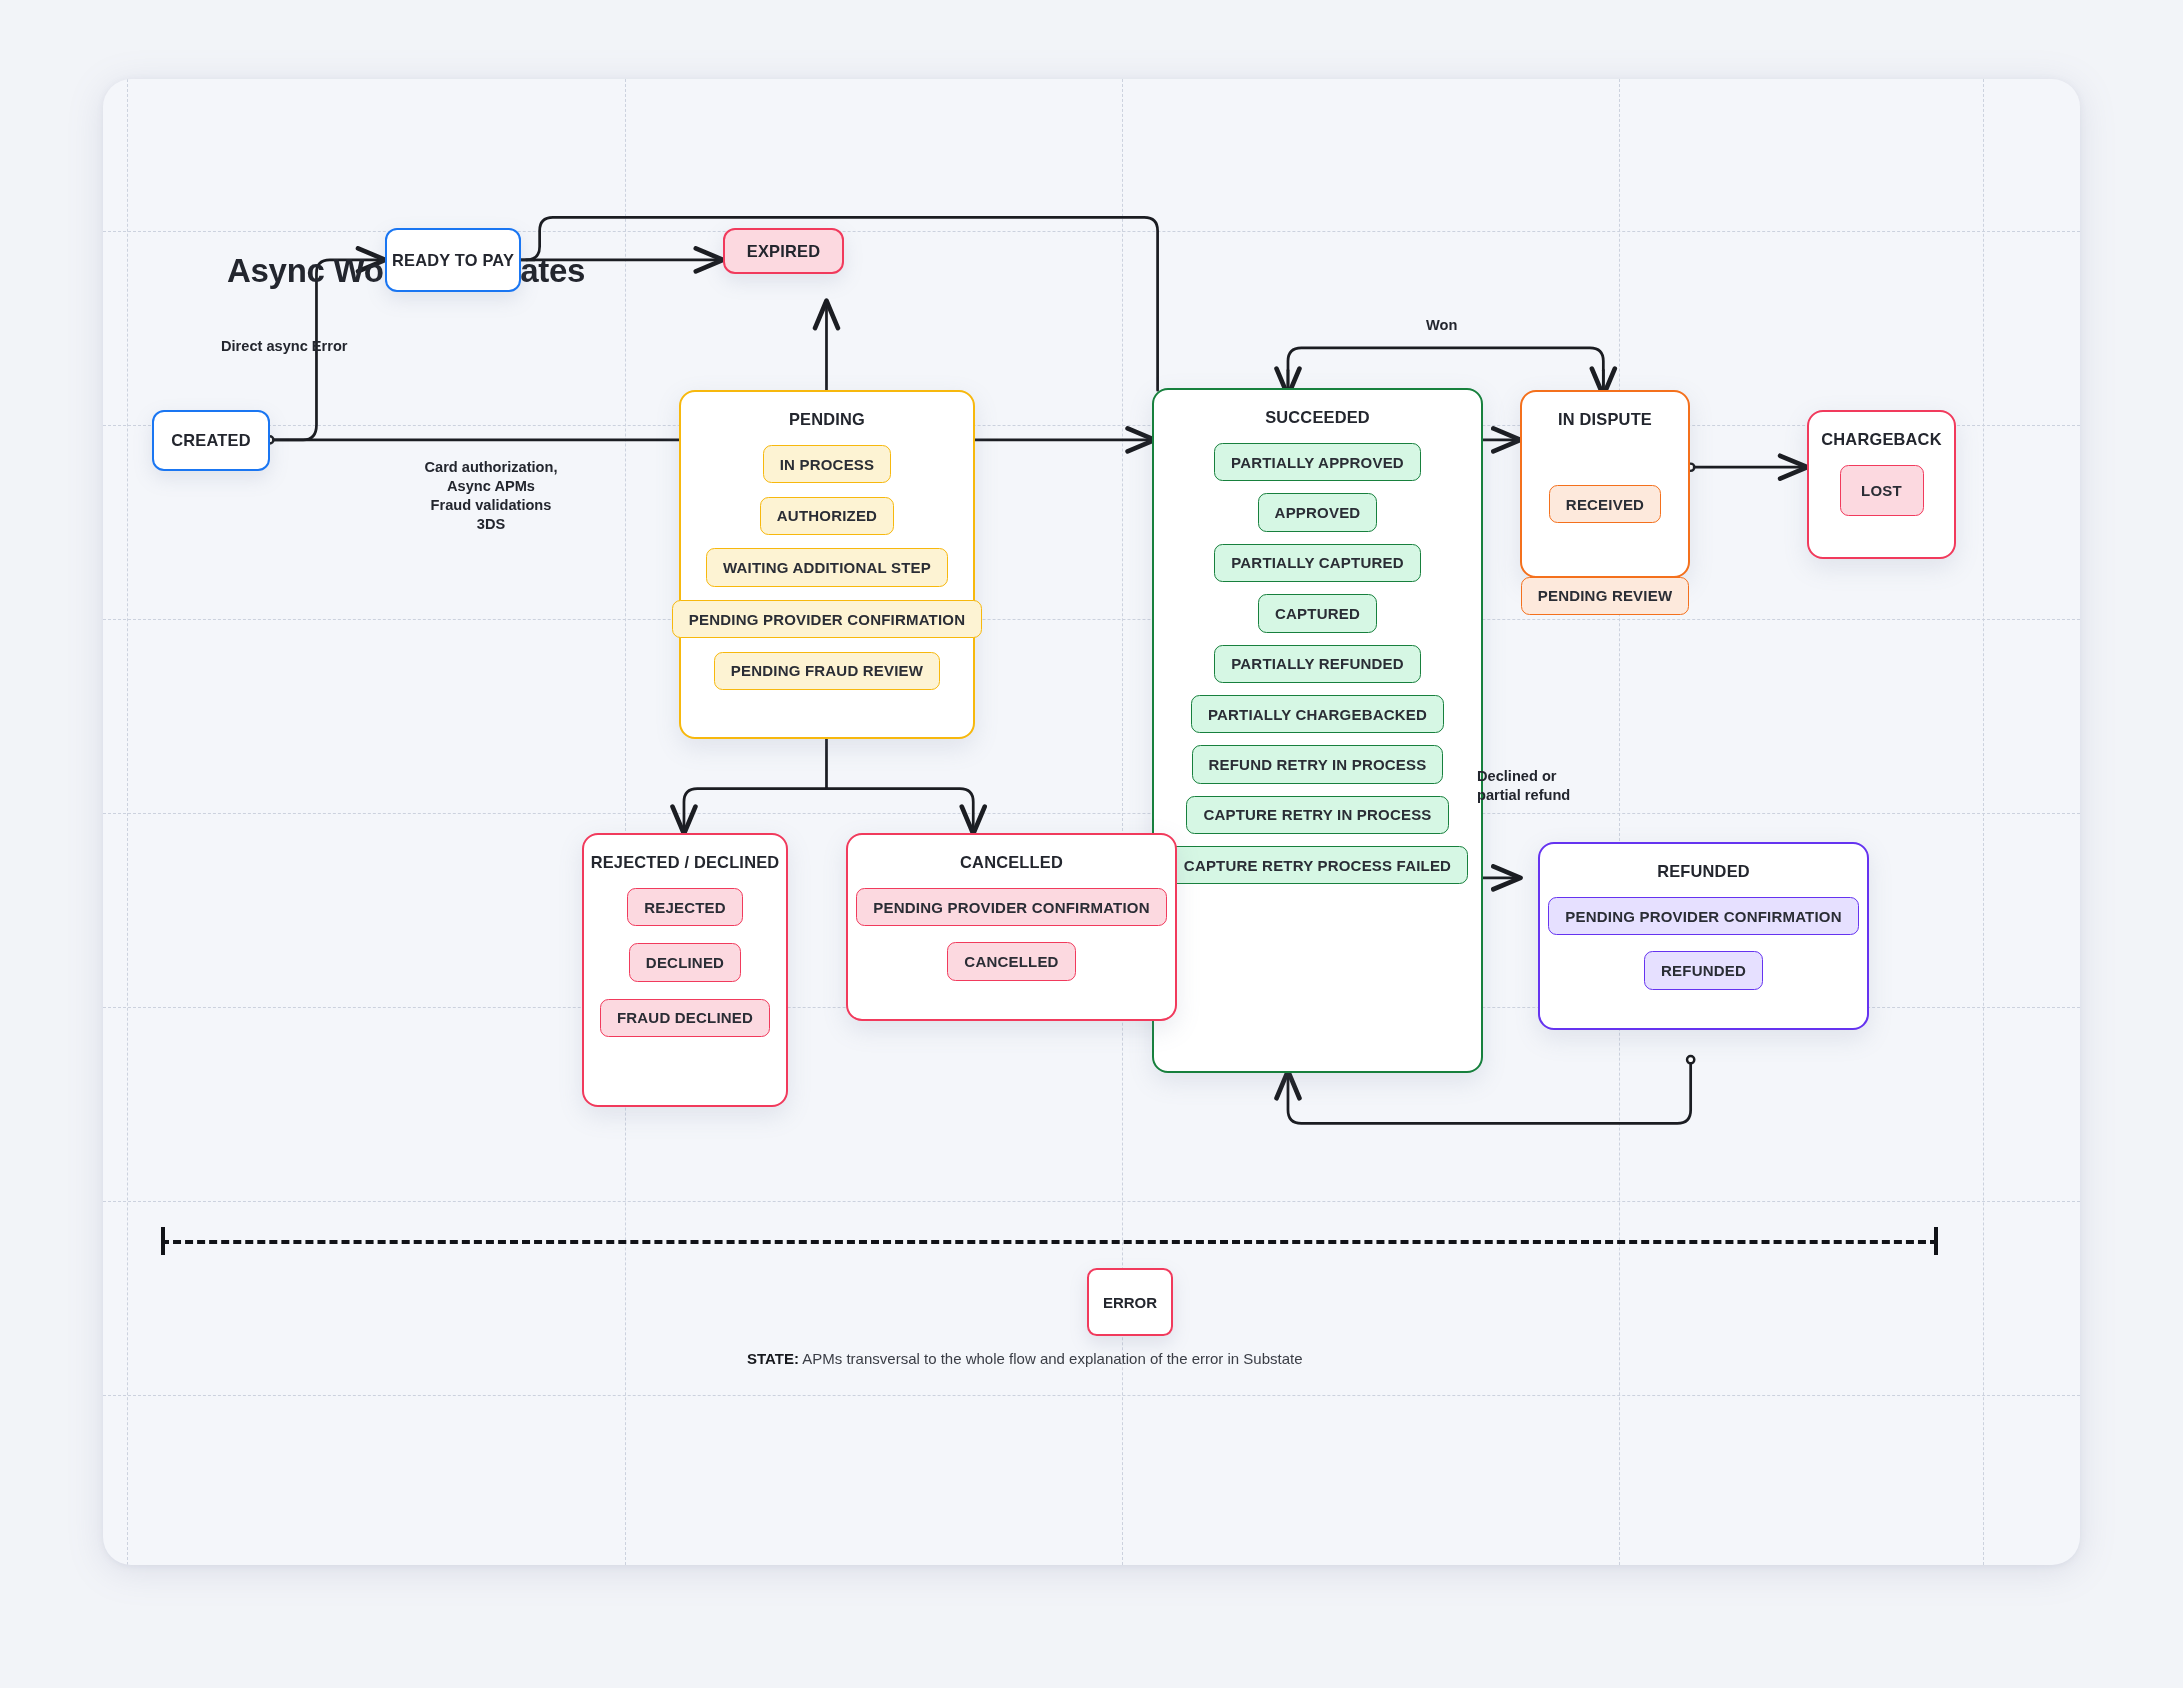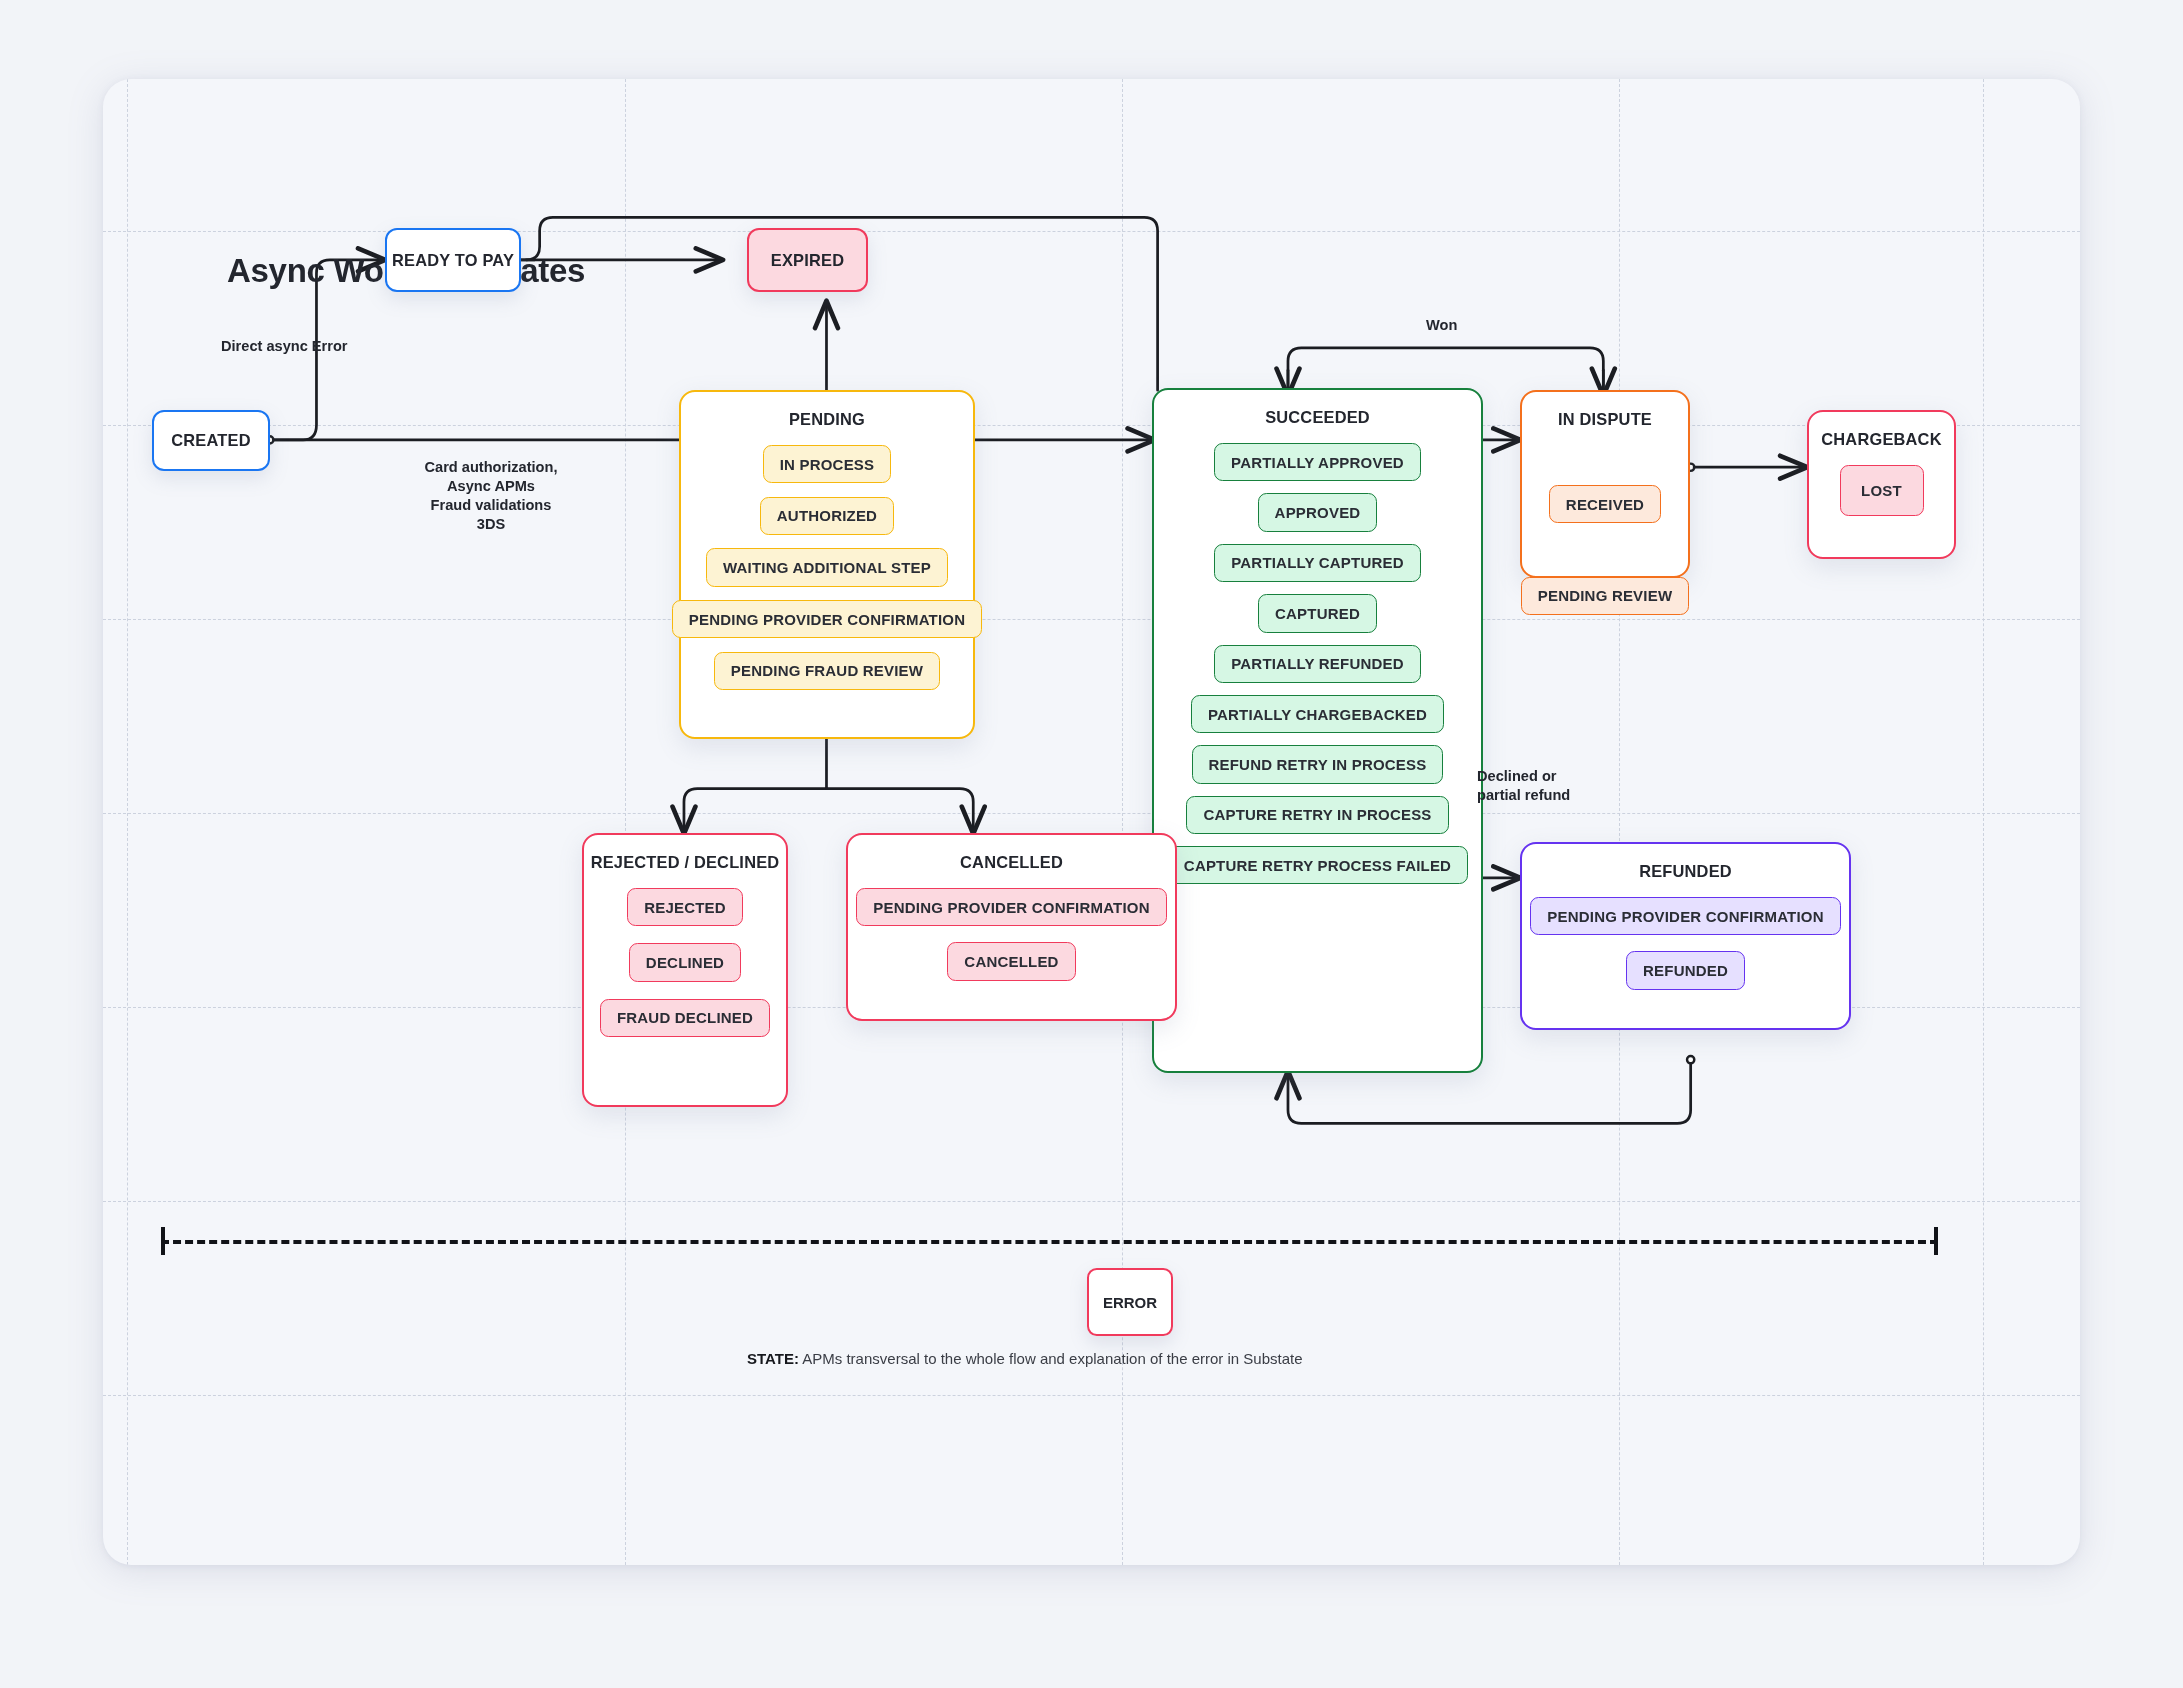--- a/index.html
+++ b/index.html
@@ -52,21 +52,21 @@
     font-size:16.4px;font-weight:bold;letter-spacing:0.2px;color:#23262e;
     box-shadow:0 7.3px 19.4px rgba(120,130,160,.17);
   }
 
   
   .c-blue{border:2.4px solid #1a76f2;}
   .c-yellow{border:2.4px solid #f7b80d;}
   .c-green{border:2.4px solid #17803d;}
   .c-orange{border:2.4px solid #f4701c;}
   .c-red{border:2.4px solid #f13a5c;}
-  .c-purple{border:2.4px solid #6533f0;}
+  .c-purple{border:2.4px solid #6533f0;margin-left:18px;}
 
   .s-yellow{background:#fdf3d3;border:1.8px solid #f7b80d;}
   .s-green{background:#d6f7e4;border:1.8px solid #17803d;}
   .s-orange{background:#fde9dc;border:1.8px solid #f4701c;margin-top:40px;}
   .s-red{background:#fcd9e0;border:1.8px solid #f13a5c;}
   .s-purple{background:#e6e0ff;border:1.8px solid #6533f0;}
 
   .fill-red{background:#fcd9e0;}
 
   .elabel{
@@ -157,21 +157,21 @@
   <div id="title">Async Workflow States</div>
 
   <div class="node c-blue" style="left:49px;top:331px;width:118px;height:61px;">
     <span>CREATED</span>
   </div>
 
   <div class="node c-blue" style="left:282px;top:149px;width:136px;height:64px;">
     <span>READY TO PAY</span>
   </div>
 
-  <div class="node c-red fill-red" style="left:644px;top:149px;width:121px;height:64px;">
+  <div class="node c-red fill-red" style="left:620px;top:149px;width:121px;height:46px;">
     <span>EXPIRED</span>
   </div>
 
   <div class="group c-yellow" style="left:576px;top:311px;width:296px;height:349px;">
     <div class="gtitle">PENDING</div>
     <div class="subs">
       <div class="sub s-yellow">IN PROCESS</div>
       <div class="sub s-yellow">AUTHORIZED</div>
       <div class="sub s-yellow">WAITING ADDITIONAL STEP</div>
       <div class="sub s-yellow">PENDING PROVIDER CONFIRMATION</div>

